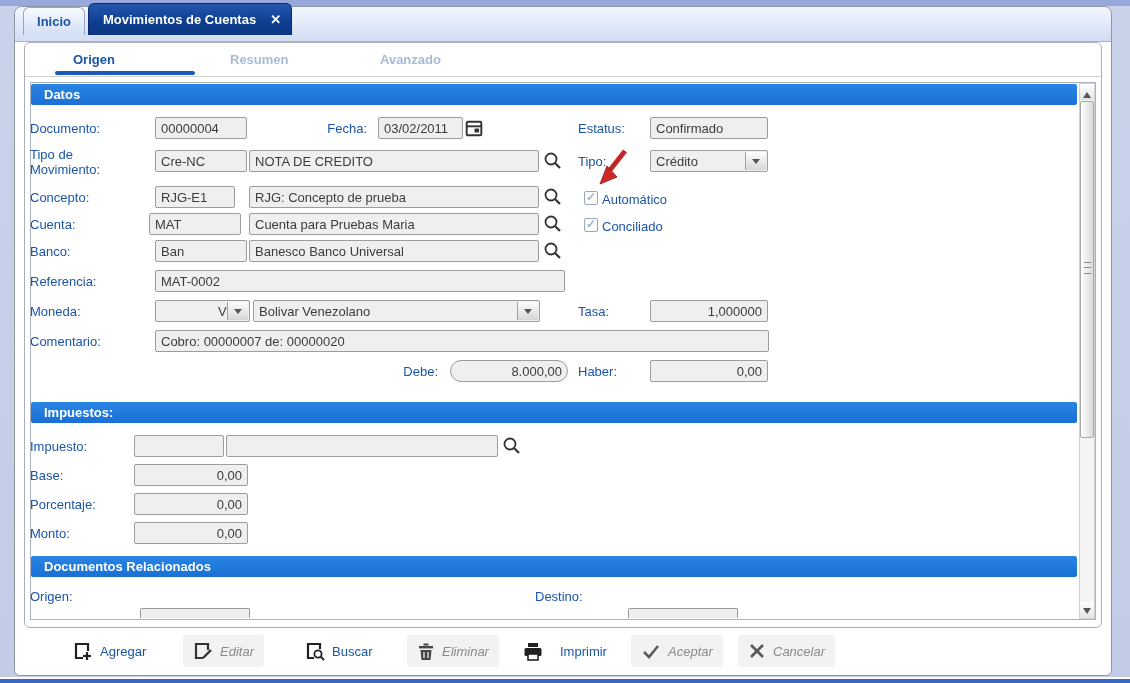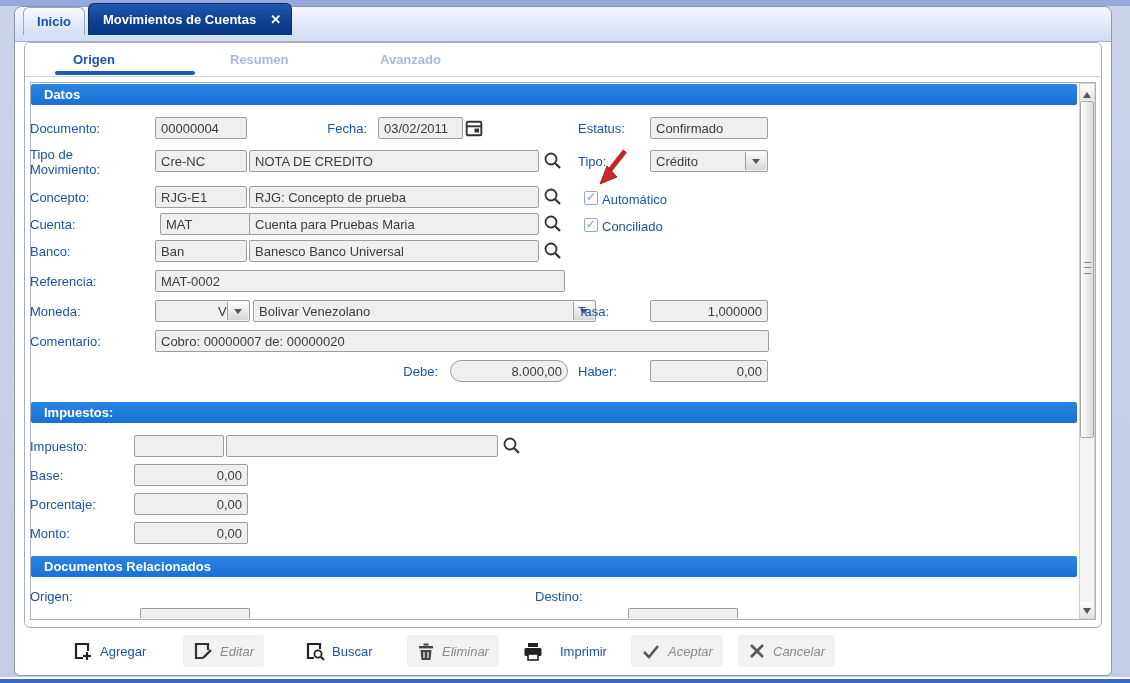--- a/index.html
+++ b/index.html
@@ -111,33 +111,33 @@
         <line x1="12.2" y1="12.2" x2="17" y2="17" stroke="#333" stroke-width="2.2"></line>
       </svg>
   </div>
   <div class="lbl" style="left:578px;top:154px;text-align:right;">Tipo:</div>
   <div class="fld" style="left:650px;top:150px;width:118px;">
     <span>Crédito</span>
     <span class="ddbtn"></span>
   </div>
 
   <div class="lbl" style="left:30px;top:190px;">Concepto:</div>
-  <div class="fld" style="left:155px;top:186px;width:92px;">RJG-E1</div>
+  <div class="fld" style="left:155px;top:186px;width:80px;">RJG-E1</div>
   <div class="fld" style="left:249px;top:186px;width:290px;">RJG: Concepto de prueba</div>
   <div class="icon-btn" style="left:543px;top:187px;">
     <svg width="20" height="20" viewBox="0 0 20 20">
         <circle cx="8" cy="8" r="5.5" fill="none" stroke="#333" stroke-width="1.8"></circle>
         <line x1="12.2" y1="12.2" x2="17" y2="17" stroke="#333" stroke-width="2.2"></line>
       </svg>
   </div>
   <div class="chk" style="left:584px;top:191px;">✓</div>
   <div class="lbl" style="left:602px;top:192px;">Automático</div>
 
   <div class="lbl" style="left:30px;top:217px;">Cuenta:</div>
-  <div class="fld" style="left:160px;top:213px;width:92px;">MAT</div>
+  <div class="fld" style="left:149px;top:213px;width:92px;">MAT</div>
   <div class="fld" style="left:249px;top:213px;width:290px;">Cuenta para Pruebas Maria</div>
   <div class="icon-btn" style="left:543px;top:214px;">
     <svg width="20" height="20" viewBox="0 0 20 20">
         <circle cx="8" cy="8" r="5.5" fill="none" stroke="#333" stroke-width="1.8"></circle>
         <line x1="12.2" y1="12.2" x2="17" y2="17" stroke="#333" stroke-width="2.2"></line>
       </svg>
   </div>
   <div class="chk" style="left:584px;top:218px;">✓</div>
   <div class="lbl" style="left:602px;top:219px;">Conciliado</div>
 
@@ -152,21 +152,21 @@
   </div>
 
   <div class="lbl" style="left:30px;top:274px;">Referencia:</div>
   <div class="fld" style="left:155px;top:270px;width:410px;">MAT-0002</div>
 
   <div class="lbl" style="left:30px;top:304px;">Moneda:</div>
   <div class="fld" style="left:155px;top:300px;width:95px;text-align:right;">
     <span>VEB</span>
     <span class="ddbtn"></span>
   </div>
-  <div class="fld" style="left:253px;top:300px;width:343px;">
+  <div class="fld" style="left:253px;top:300px;width:287px;">
     <span>Bolivar Venezolano</span>
     <span class="ddbtn"></span>
   </div>
   <div class="lbl" style="left:578px;top:304px;">Tasa:</div>
   <div class="fld num" style="left:650px;top:300px;width:118px;">1,000000</div>
 
   <div class="lbl" style="left:30px;top:334px;">Comentario:</div>
   <div class="fld" style="left:155px;top:330px;width:614px;">Cobro: 00000007 de: 00000020</div>
 
   <div class="lbl" style="left:350px;top:364px;width:88px;text-align:right;">Debe:</div>

